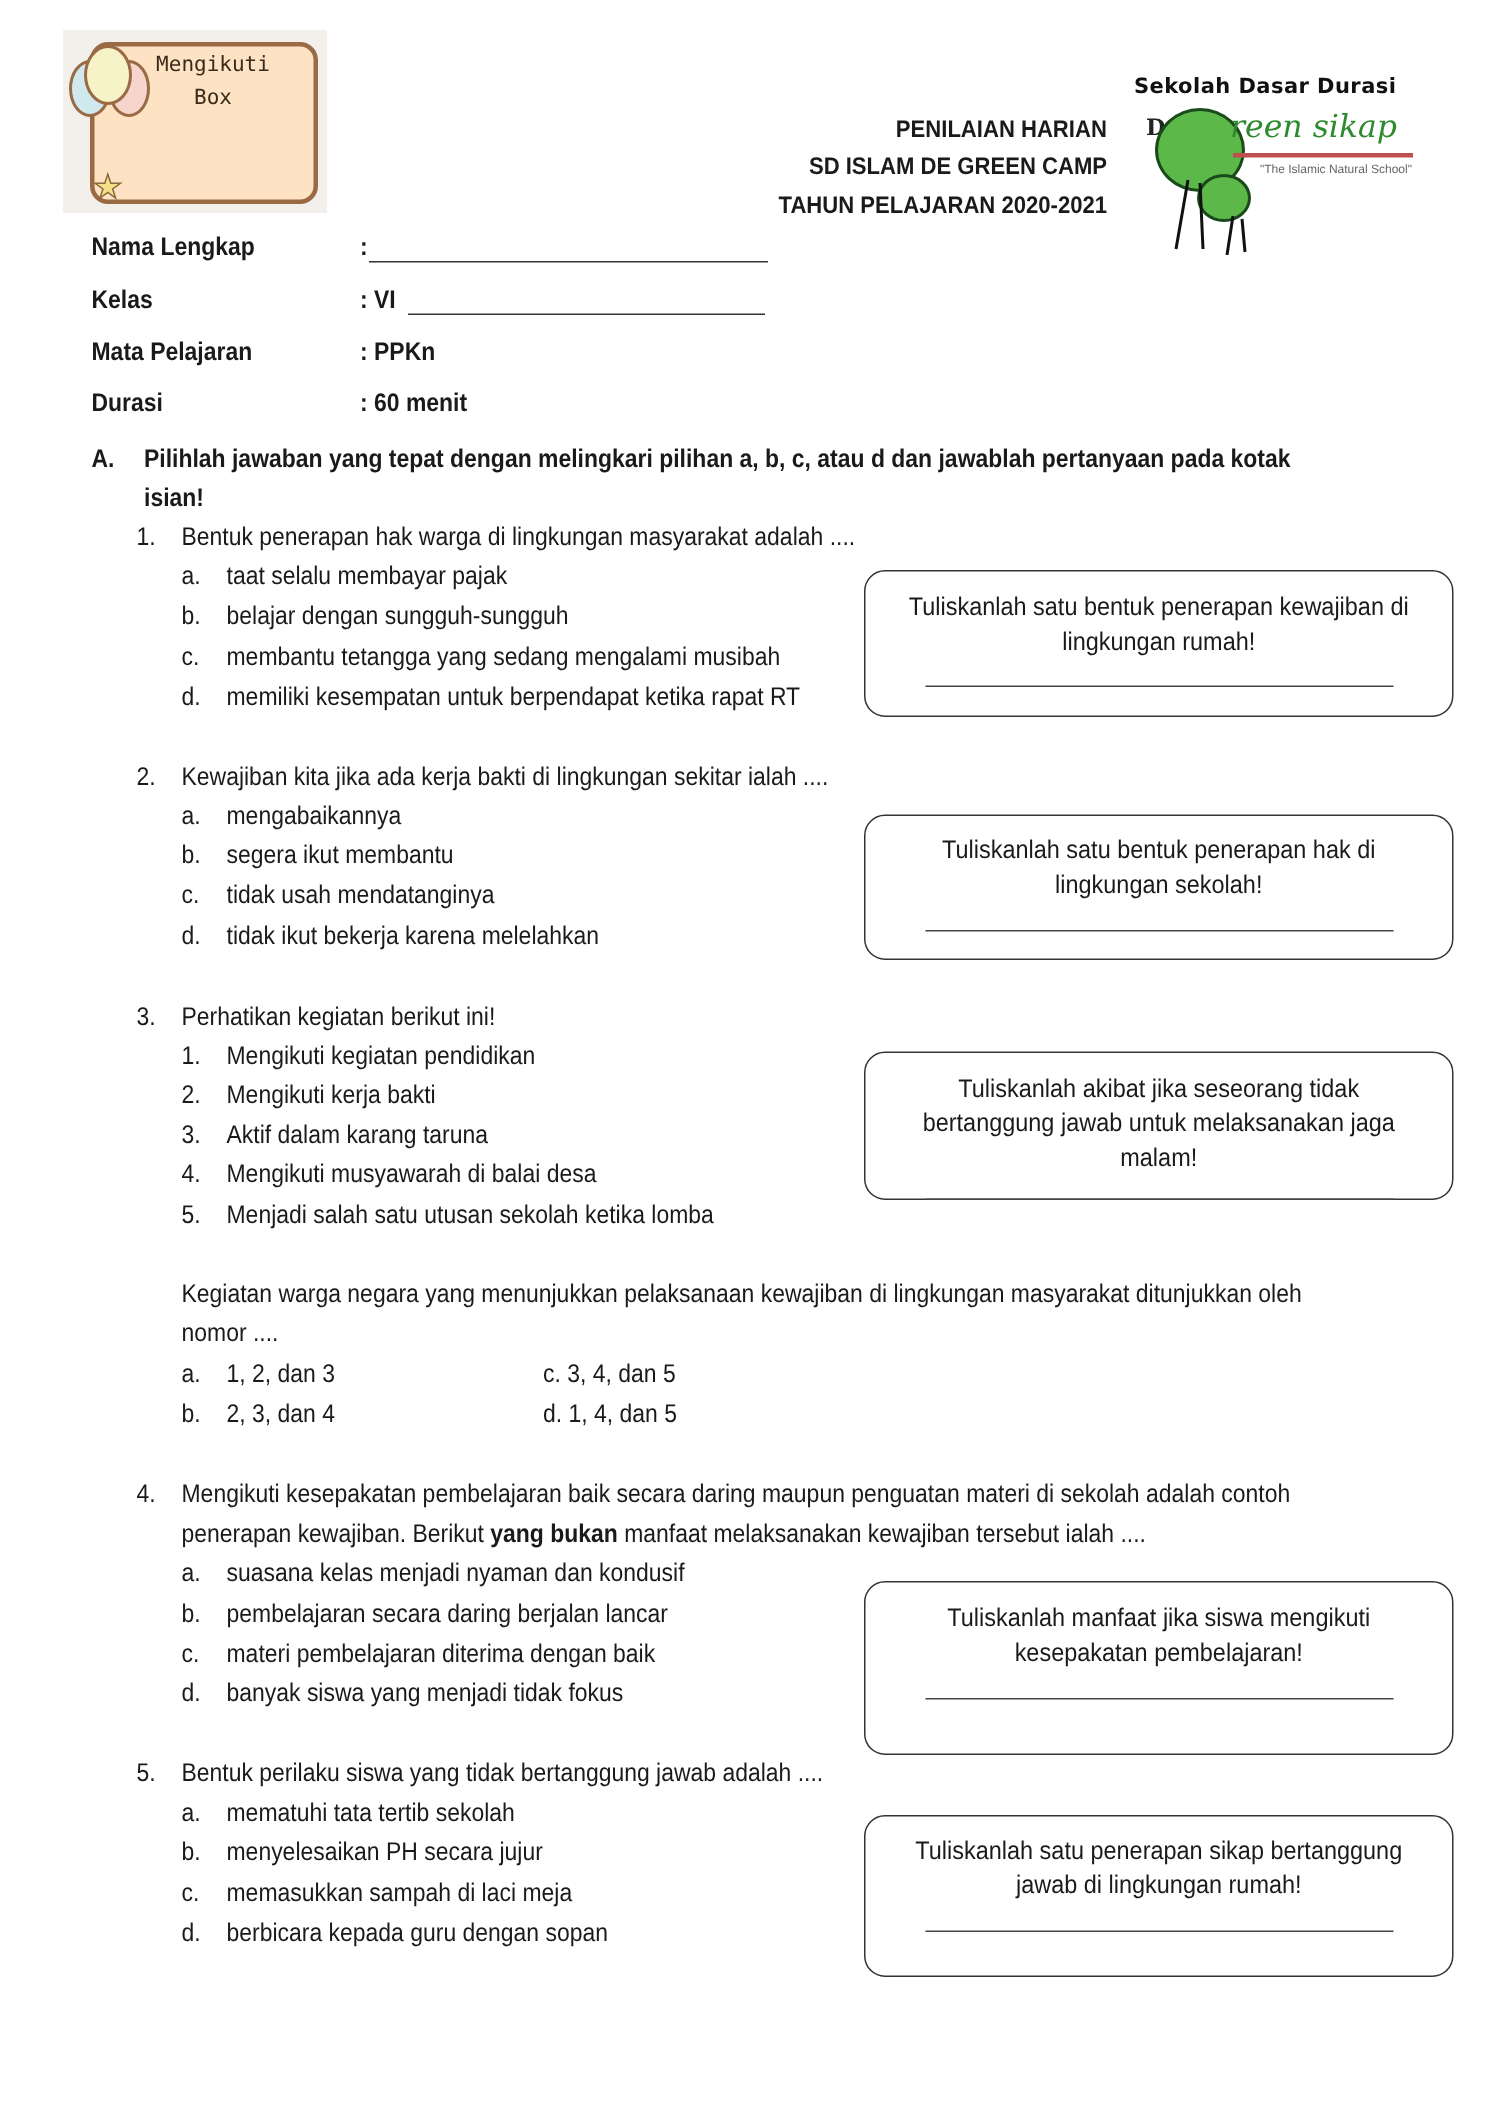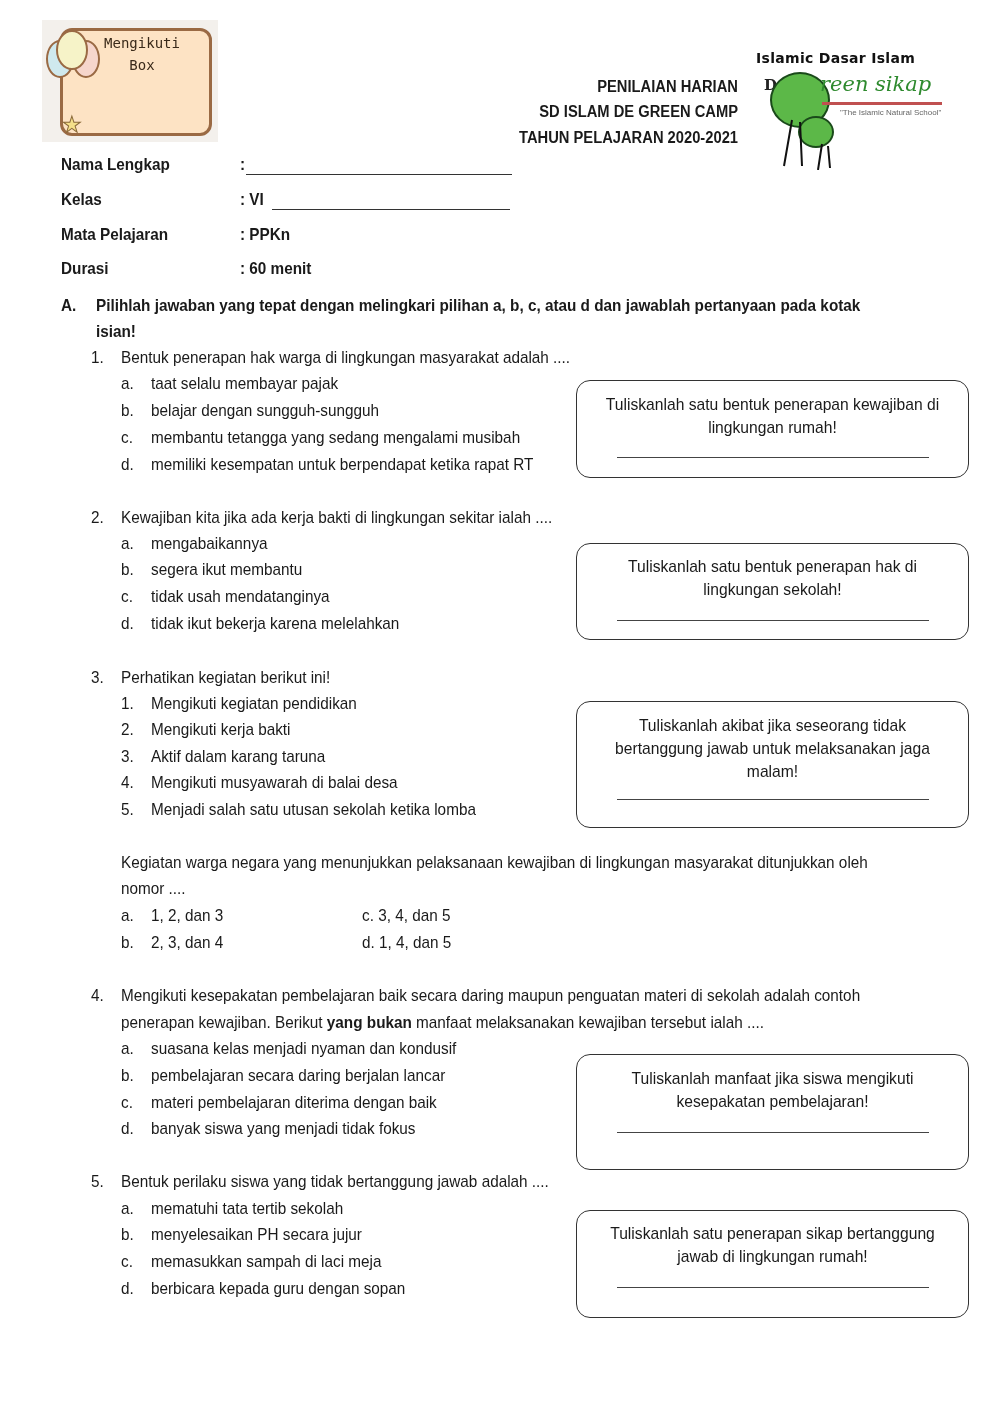--- a/index.html
+++ b/index.html
@@ -57,21 +57,21 @@
     <div>Mengikuti</div>
     <div>Box</div>
   </div>
 </div>
 
 <div class="abs hdr" style="top:76px;">PENILAIAN HARIAN</div>
 <div class="abs hdr" style="top:101px;">SD ISLAM DE GREEN CAMP</div>
 <div class="abs hdr" style="top:127px;">TAHUN PELAJARAN 2020-2021</div>
 
 <div class="abs logo">
-  <div class="logo-title">Islamic Dasar Islam</div>
+  <div class="logo-title">Sekolah Dasar Durasi</div>
   <div class="logo-de">De</div>
   <div class="tree1"></div>
   <div class="tree2"></div>
   <svg class="abs" style="left:18px;top:66px;" width="70" height="54">
     <path d="M22 4 L14 50 M30 6 L32 50 M52 28 L48 54 M58 30 L60 52" stroke="#111" stroke-width="2" fill="none"></path>
   </svg>
   <div class="logo-green">reen sikap</div>
   <div class="logo-bar"></div>
   <div class="logo-tag">"The Islamic Natural School"</div>
 </div>
@@ -145,21 +145,21 @@
   <div class="abs t" style="left:121px;top:853px;">Kegiatan warga negara yang menunjukkan pelaksanaan kewajiban di lingkungan masyarakat ditunjukkan oleh</div>
   <div class="abs t" style="left:121px;top:879px;">nomor ....</div>
 
   <div class="abs t" style="left:121px;top:906px;">a.</div>
   <div class="abs t" style="left:151px;top:906px;">1, 2, dan 3</div>
   <div class="abs t" style="left:362px;top:906px;">c. 3, 4, dan 5</div>
   <div class="abs t" style="left:121px;top:933px;">b.</div>
   <div class="abs t" style="left:151px;top:933px;">2, 3, dan 4</div>
   <div class="abs t" style="left:362px;top:933px;">d. 1, 4, dan 5</div>
 
-  <div class="answer-box" style="top:701px;height:127px;">
+  <div class="answer-box" style="top:701px;height:99px;">
     <div class="answer-prompt" style="top:12px;">Tuliskanlah akibat jika seseorang tidak bertanggung jawab untuk melaksanakan jaga malam!</div>
     <div class="answer-line" style="top:97px;"></div>
   </div>
 </div>
 
 <div>
   <div class="abs t" style="left:91px;top:986px;">4.</div>
   <div class="abs t" style="left:121px;top:986px;">Mengikuti kesepakatan pembelajaran baik secara daring maupun penguatan materi di sekolah adalah contoh</div>
   <div class="abs t" style="left:121px;top:1013px;">
     <span>penerapan kewajiban. Berikut </span><span class="b">yang bukan</span><span> manfaat melaksanakan kewajiban tersebut ialah ....</span>

